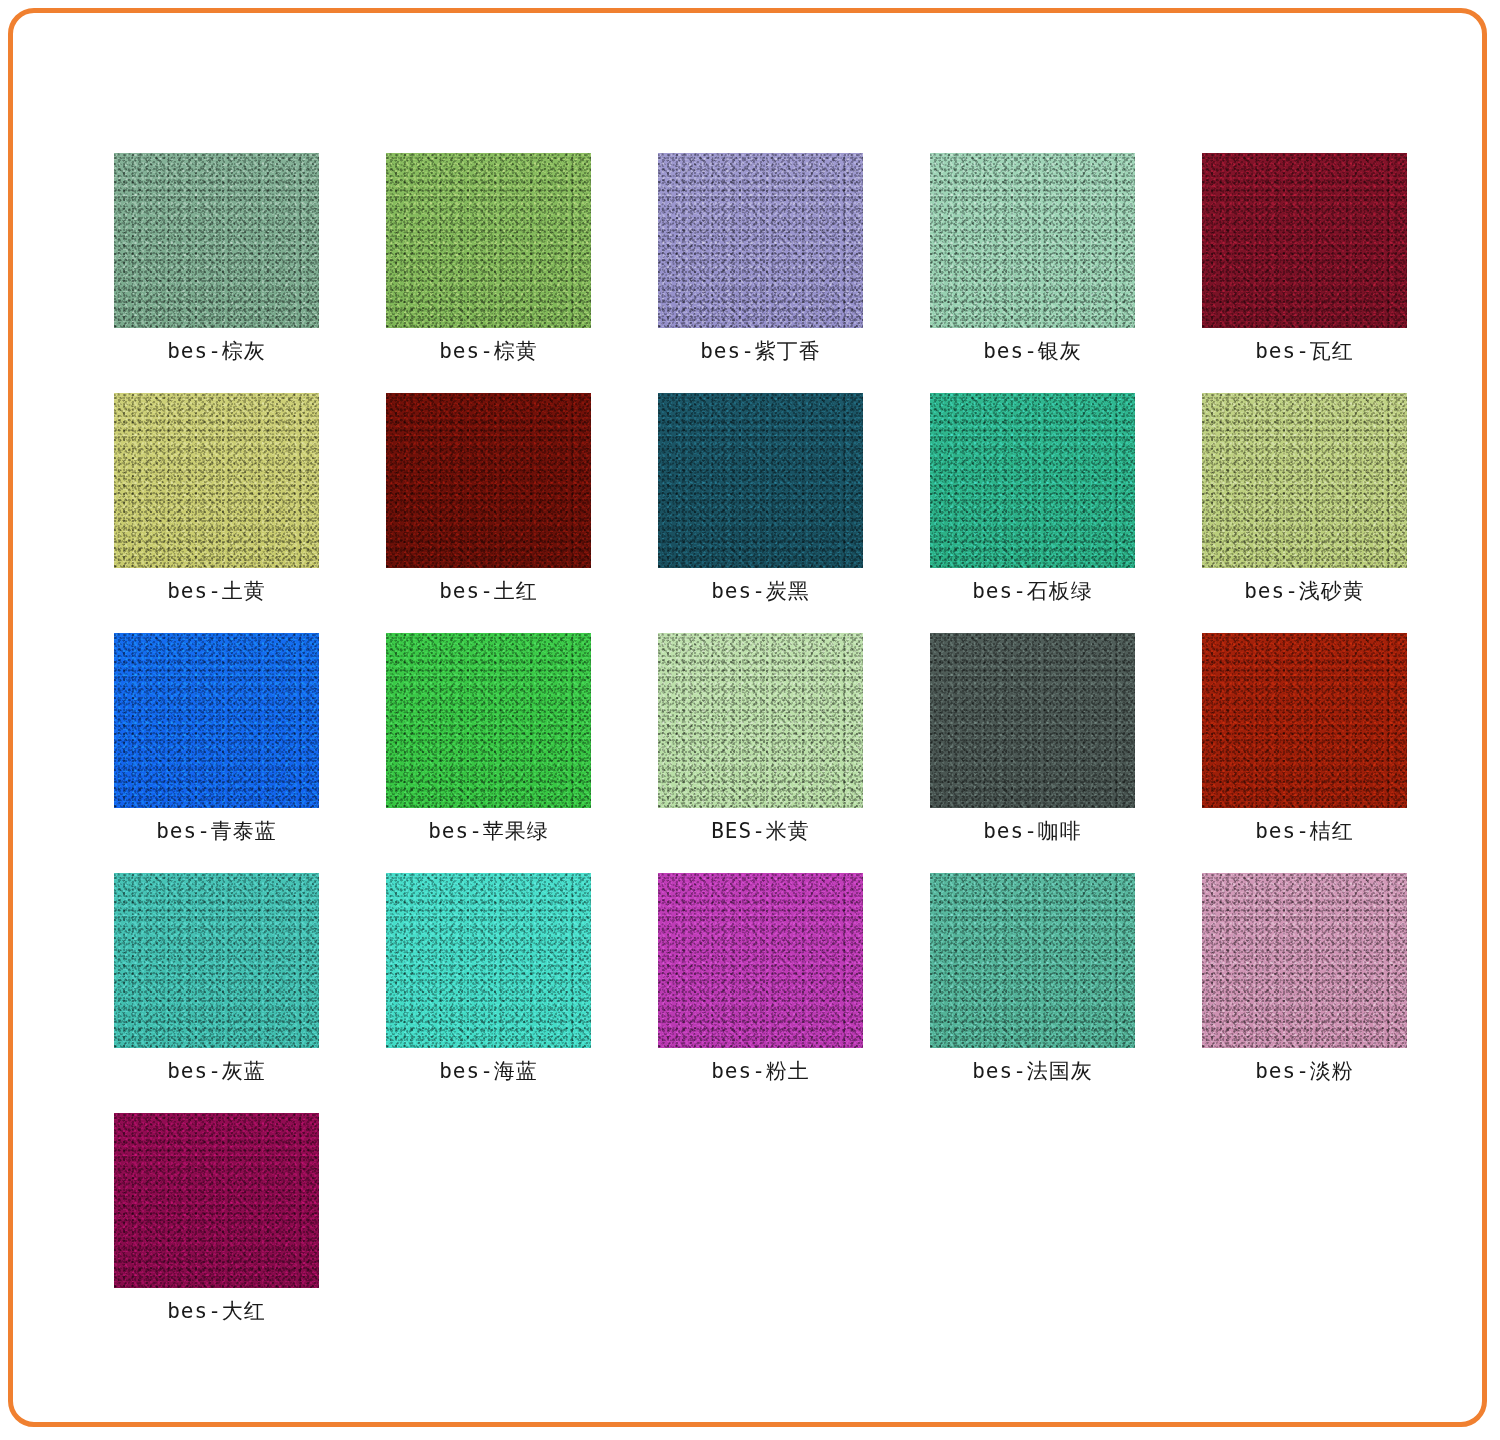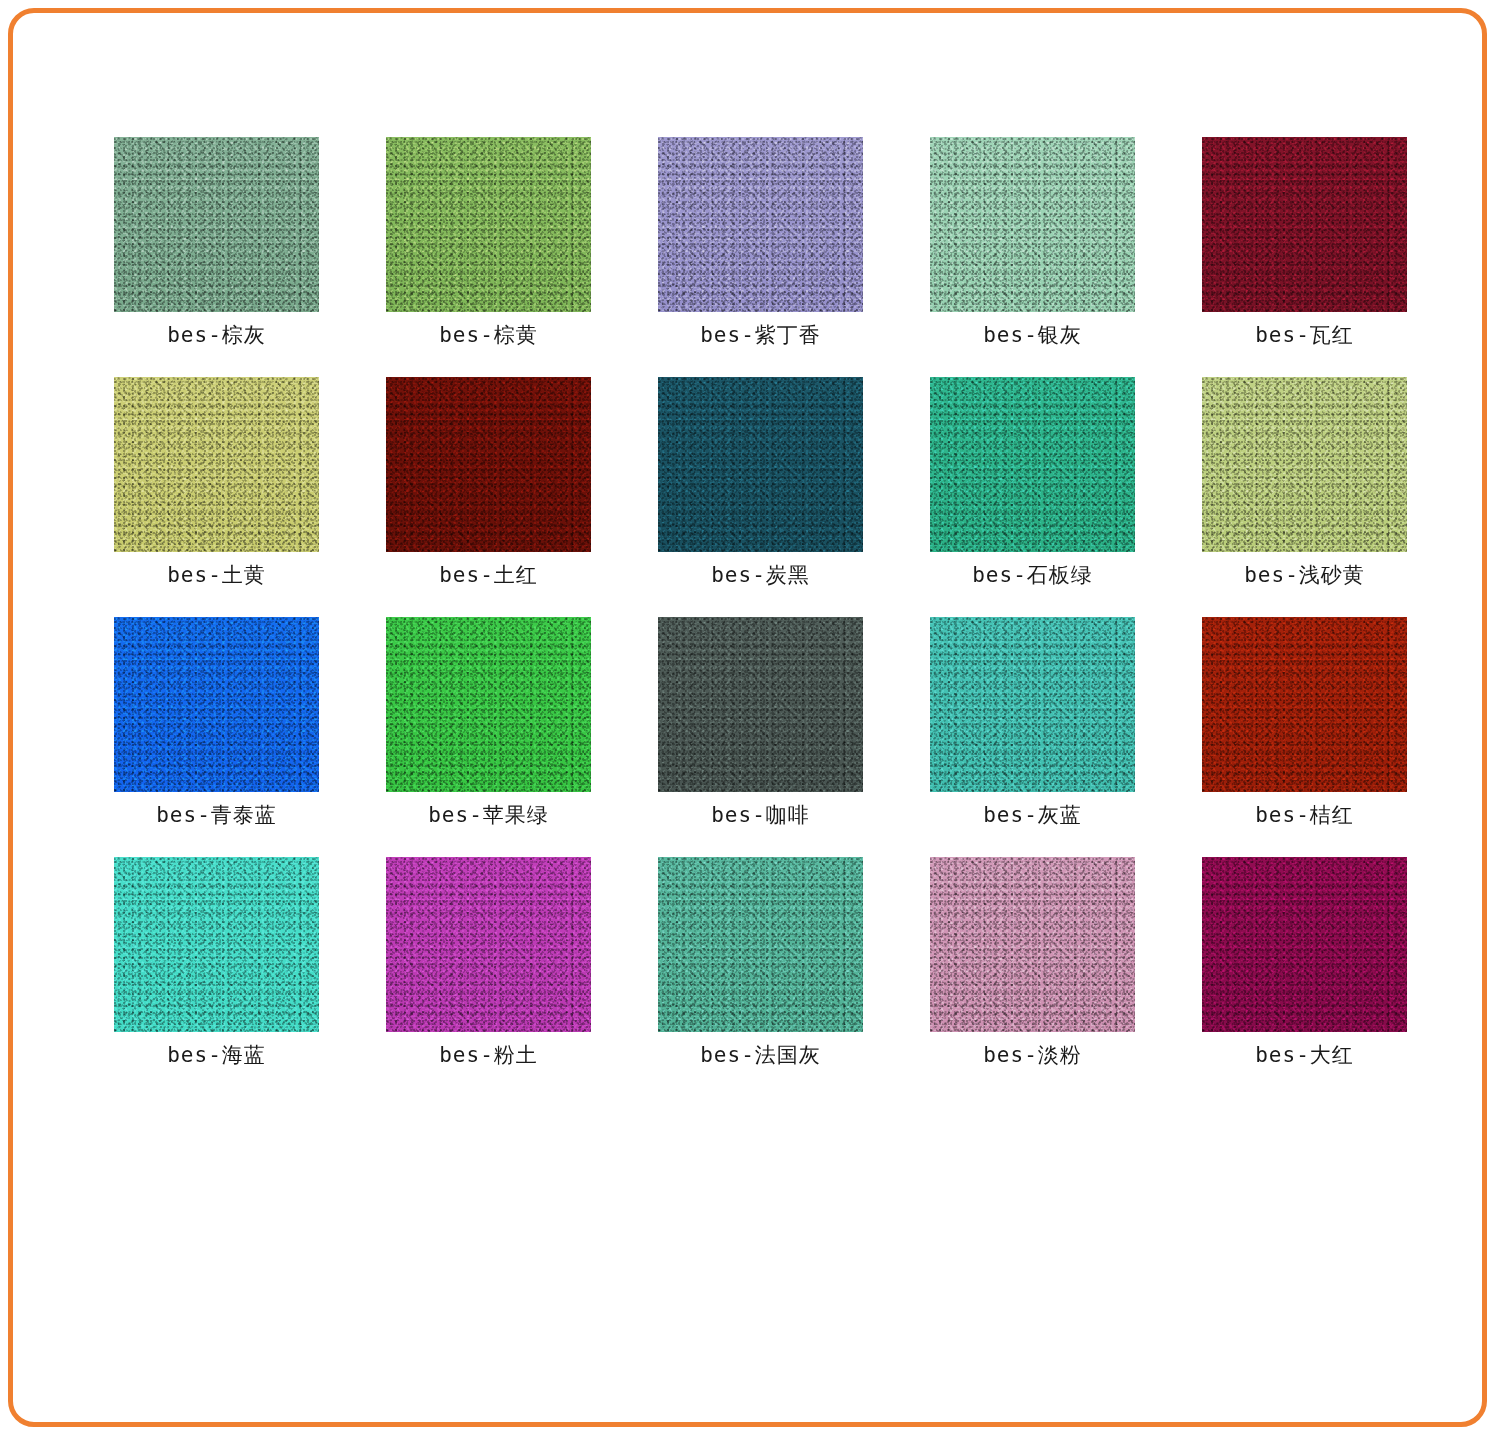--- a/index.html
+++ b/index.html
@@ -23,21 +23,21 @@
     height: 1419px;
     box-sizing: border-box;
     border: 5px solid #F08030;
     border-radius: 26px;
     background: #ffffff;
   }
 
   #swatch-grid {
     position: absolute;
     left: 93px;
-    top: 116px;
+    top: 132px;
     width: 1300px;
     display: grid;
     grid-template-columns: repeat(5, 272px);
     grid-template-rows: repeat(5, 240px);
     column-gap: 0px;
     row-gap: 0px;
     text-decoration: underline;
   }
 
   .swatch-cell {
@@ -156,32 +156,36 @@
       </div>
       <div class="swatch-cell">
         <div class="swatch-chip" style="background-color: rgb(19, 104, 240);"></div>
         <div class="swatch-label">bes-青泰蓝</div>
       </div>
       <div class="swatch-cell">
         <div class="swatch-chip" style="background-color: rgb(57, 200, 69);"></div>
         <div class="swatch-label">bes-苹果绿</div>
       </div>
       <div class="swatch-cell">
+        <div class="swatch-chip" style="background-color: rgb(188, 224, 170);"></div>
+        <div class="swatch-label">BES-米黄</div>
+      </div>
+      <div class="swatch-cell">
         <div class="swatch-chip" style="background-color: rgb(76, 89, 85);"></div>
         <div class="swatch-label">bes-咖啡</div>
       </div>
       <div class="swatch-cell">
+        <div class="swatch-chip" style="background-color: rgb(160, 31, 9);"></div>
+        <div class="swatch-label">bes-桔红</div>
+      </div>
+      <div class="swatch-cell">
         <div class="swatch-chip" style="background-color: rgb(67, 193, 178);"></div>
         <div class="swatch-label">bes-灰蓝</div>
       </div>
       <div class="swatch-cell">
-        <div class="swatch-chip" style="background-color: rgb(160, 31, 9);"></div>
-        <div class="swatch-label">bes-桔红</div>
-      </div>
-      <div class="swatch-cell">
         <div class="swatch-chip" style="background-color: rgb(69, 221, 200);"></div>
         <div class="swatch-label">bes-海蓝</div>
       </div>
       <div class="swatch-cell">
         <div class="swatch-chip" style="background-color: rgb(190, 59, 182);"></div>
         <div class="swatch-label">bes-粉土</div>
       </div>
       <div class="swatch-cell">
         <div class="swatch-chip" style="background-color: rgb(85, 182, 155);"></div>
         <div class="swatch-label">bes-法国灰</div>

